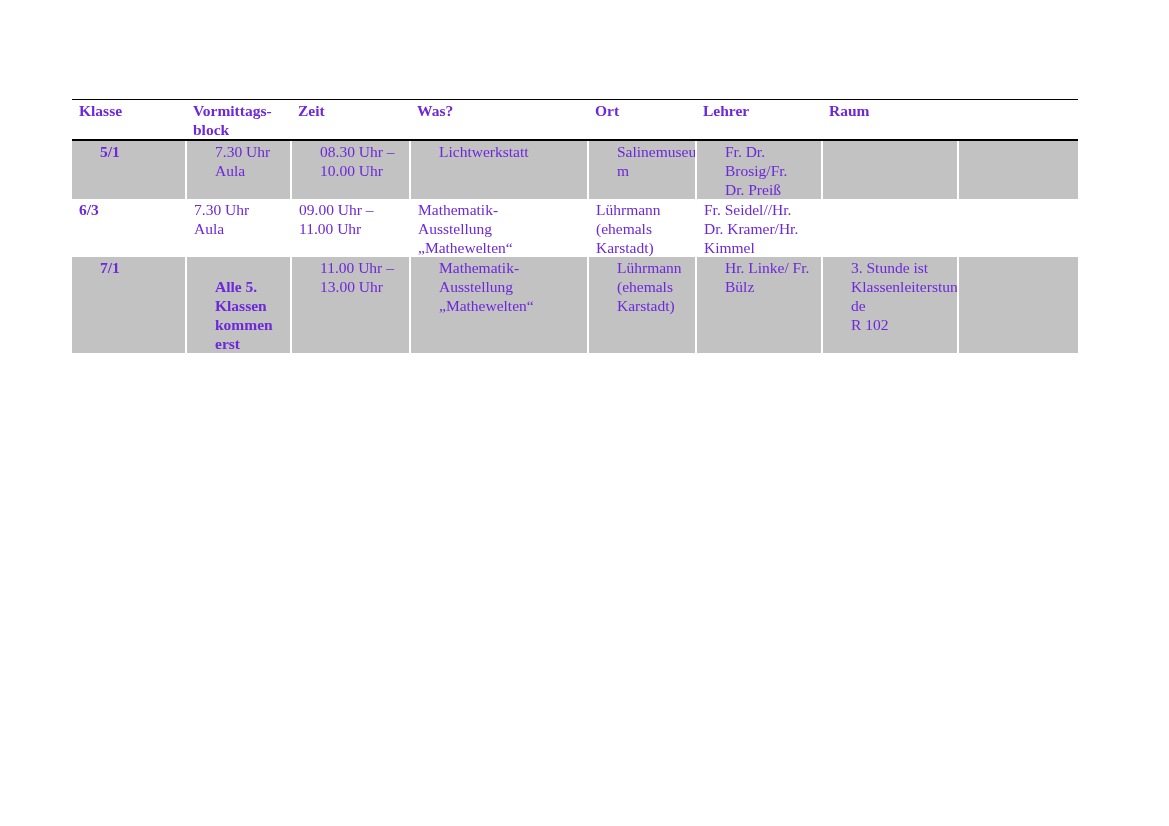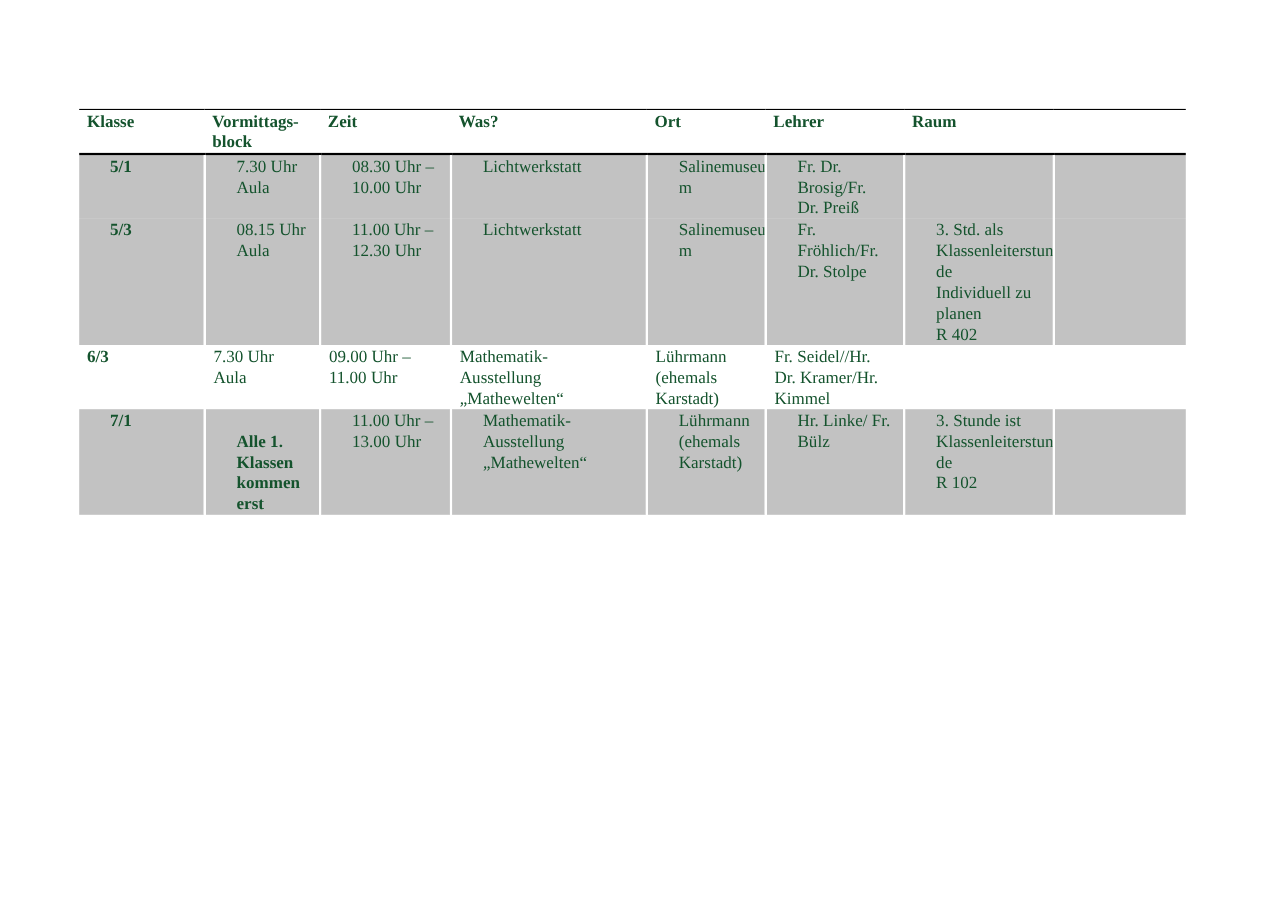--- a/index.html
+++ b/index.html
@@ -3,21 +3,21 @@
 <meta charset="utf-8">
 <style>
   html, body { margin: 0; padding: 0; }
   .page {
     position: relative;
     width: 1169px;
     height: 670px;
     background: #ffffff;
     overflow: hidden;
     font-family: "Liberation Serif", "DejaVu Serif", serif;
-    color: #14532d;
+    color: #6d28d9;
   }
   table.schedule {
     position: absolute;
     left: 72px;
     top: 99px;
     width: 1006px;
     border-collapse: collapse;
     table-layout: fixed;
     border-top: 1.5px solid #000000;
   }
@@ -80,39 +80,20 @@
         <td>08.30 Uhr –
 10.00 Uhr</td>
         <td>Lichtwerkstatt</td>
         <td>Salinemuseu
 m</td>
         <td>Fr. Dr. Brosig/Fr.
 Dr. Preiß</td>
         <td></td>
         <td></td>
       </tr>
-      <tr class="shaded h115">
-        <td class="klasse">5/3</td>
-        <td>08.15 Uhr
-Aula</td>
-        <td>11.00 Uhr –
-12.30 Uhr</td>
-        <td>Lichtwerkstatt</td>
-        <td>Salinemuseu
-m</td>
-        <td>Fr. Fröhlich/Fr.
-Dr. Stolpe</td>
-        <td>3. Std. als
-Klassenleiterstun
-de
-Individuell zu
-planen
-R 402</td>
-        <td></td>
-      </tr>
       <tr class="h57">
         <td class="klasse">6/3</td>
         <td>7.30 Uhr
 Aula</td>
         <td>09.00 Uhr –
 11.00 Uhr</td>
         <td>Mathematik-
 Ausstellung
 „Mathewelten“</td>
         <td>Lührmann
@@ -120,21 +101,21 @@
 Karstadt)</td>
         <td>Fr. Seidel//Hr.
 Dr. Kramer/Hr.
 Kimmel</td>
         <td></td>
         <td></td>
       </tr>
       <tr class="shaded h95">
         <td class="klasse">7/1</td>
         <td class="bold">
-Alle 1.
+Alle 5.
 Klassen
 kommen
 erst</td>
         <td>11.00 Uhr –
 13.00 Uhr</td>
         <td>Mathematik-
 Ausstellung
 „Mathewelten“</td>
         <td>Lührmann
 (ehemals

